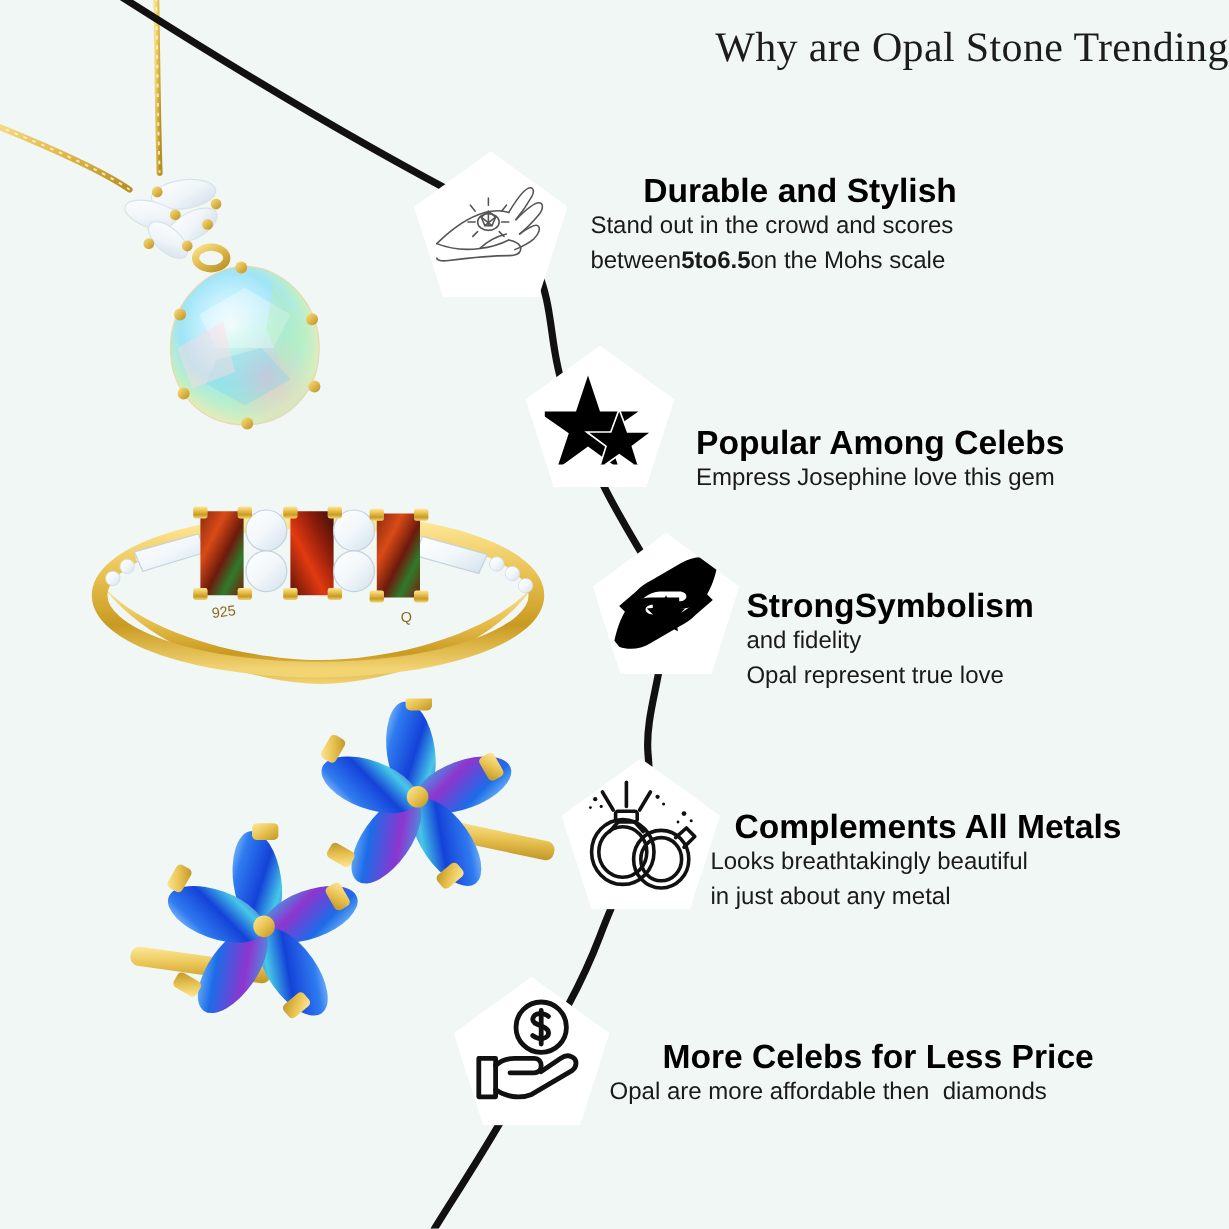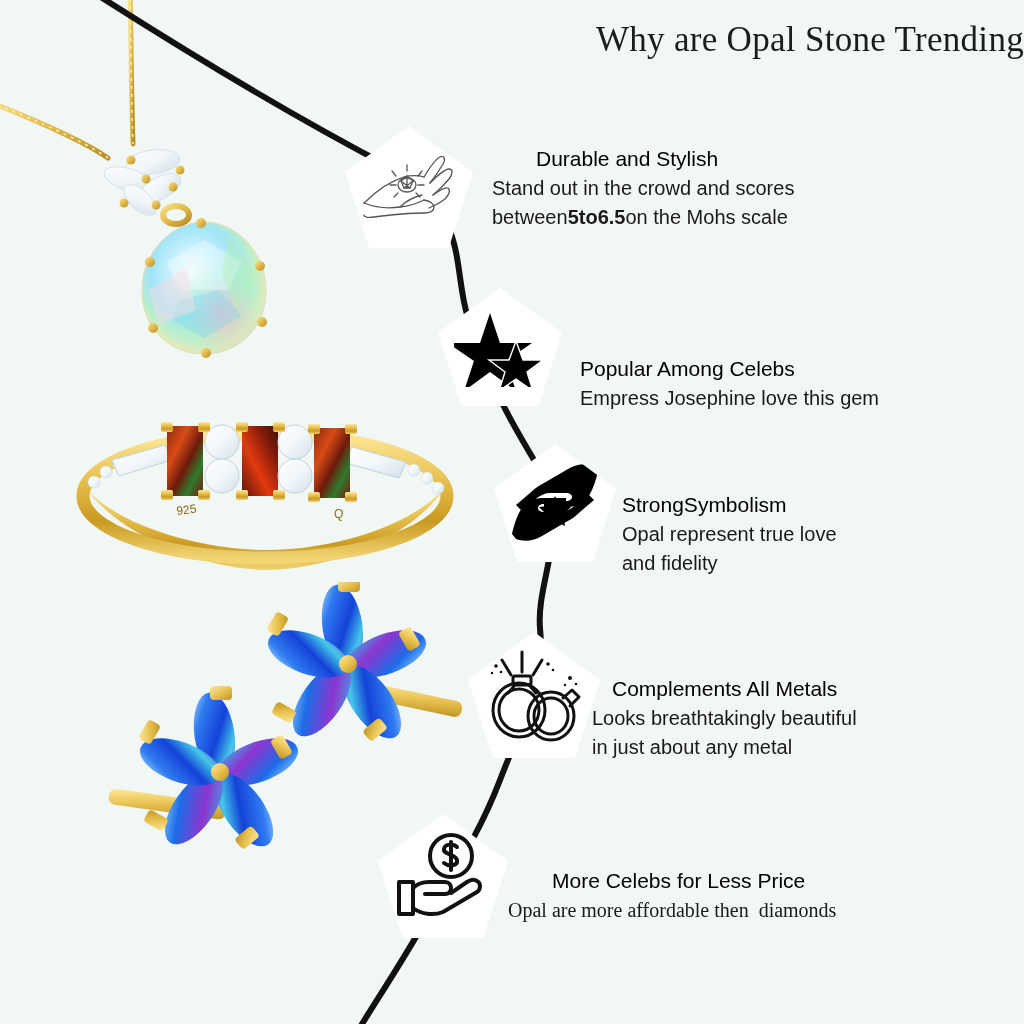--- a/index.html
+++ b/index.html
@@ -33,21 +33,21 @@
     background:#ffffff;
     -webkit-clip-path:polygon(50% 0%,100% 38%,81% 100%,19% 100%,0% 38%);
     clip-path:polygon(50% 0%,100% 38%,81% 100%,19% 100%,0% 38%);
     display:flex;align-items:center;justify-content:center;
   }
   .pent svg{display:block;}
 
   
   .txt{position:absolute;color:#111;}
   .txt .head{
-    font-weight:normal;font-size:21px;line-height:26px;color:#000;
+    font-weight:bold;font-size:28px;line-height:26px;color:#000;
     margin-bottom:2px;white-space:nowrap;
   }
   .txt .body{font-size:20px;line-height:29px;color:#1a1a1a;white-space:nowrap;}
   .txt .body b{font-weight:bold;}
 </style>
 </head>
 <body style="background: rgb(240, 247, 245);">
 
 <div id="stage">
 
@@ -317,22 +317,22 @@
       <svg width="90" height="86" viewBox="0 0 90 86">
         <g fill="#000">
           <path d="M84 6 C76 3 66 4 58 9 L34 23 C28 26 24 29 20 33 L6 45 L11 50 L27 38 C31 35 35 33 40 33 L56 33 C60 33 62 35 62 37 C62 39 60 41 56 41 L34 41 L34 47 L58 47 C66 47 73 43 78 37 C83 30 86 20 88 11 Z"></path>
           <path d="M6 79 C14 82 24 81 32 76 L56 62 C62 59 66 56 70 52 L84 40 L79 35 L63 47 C59 50 55 52 50 52 L34 52 C30 52 28 50 28 48 C28 46 30 44 34 44 L56 44 L56 38 L32 38 C24 38 17 42 12 48 C7 55 4 65 2 74 Z" transform="translate(0,0)"></path>
           <polygon points="45,36 50,46 61,47 53,55 55,66 45,61 35,66 37,55 29,47 40,46"></polygon>
         </g>
       </svg>
     </div>
     <div class="txt" style="left:622px;top:492px;">
       <div class="head">StrongSymbolism</div>
+      <div class="body">and fidelity</div>
       <div class="body">Opal represent true love</div>
-      <div class="body">and fidelity</div>
     </div>
   </div>
 
   <div class="node">
     <div class="pent" style="left:468px;top:632px;width:132px;height:126px;">
       <svg width="104" height="94" viewBox="0 0 104 94">
         <g fill="none" stroke="#111" stroke-width="3" stroke-linecap="round" stroke-linejoin="round">
 
           <path d="M40 4 L40 24"></path>
           <path d="M20 12 L29 27"></path>
@@ -374,17 +374,17 @@
           <path d="M64 17 C61 14 52 13 51 19 C50 25 63 24 64 30 C65 36 56 37 51 33"></path>
           <path d="M58 12 L58 40"></path>
           <rect x="6" y="52" width="14" height="32"></rect>
           <path d="M20 58 C24 54 30 52 36 52 L52 52 C56 52 58 55 58 58 C58 61 56 64 52 64 L32 64"></path>
           <path d="M20 78 C28 84 40 86 50 82 L84 62 C88 59 88 53 84 51 C81 49 77 50 74 52 L58 63"></path>
         </g>
       </svg>
     </div>
     <div class="txt" style="left:508px;top:868px;">
       <div class="head" style="padding-left:44px;">More Celebs for Less Price</div>
-      <div class="body" style="white-space:pre;font-family:Liberation Serif, serif;">Opal are more affordable then  diamonds</div>
+      <div class="body" style="white-space:pre;">Opal are more affordable then  diamonds</div>
     </div>
   </div>
 
 </div>
 
 </body></html>

